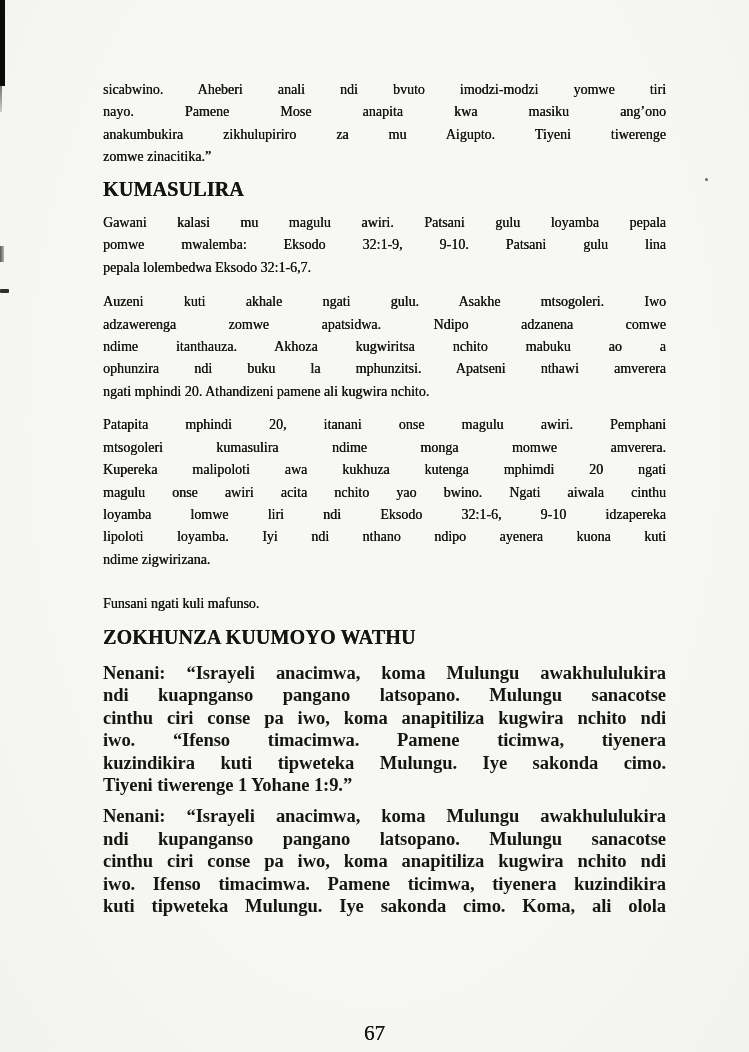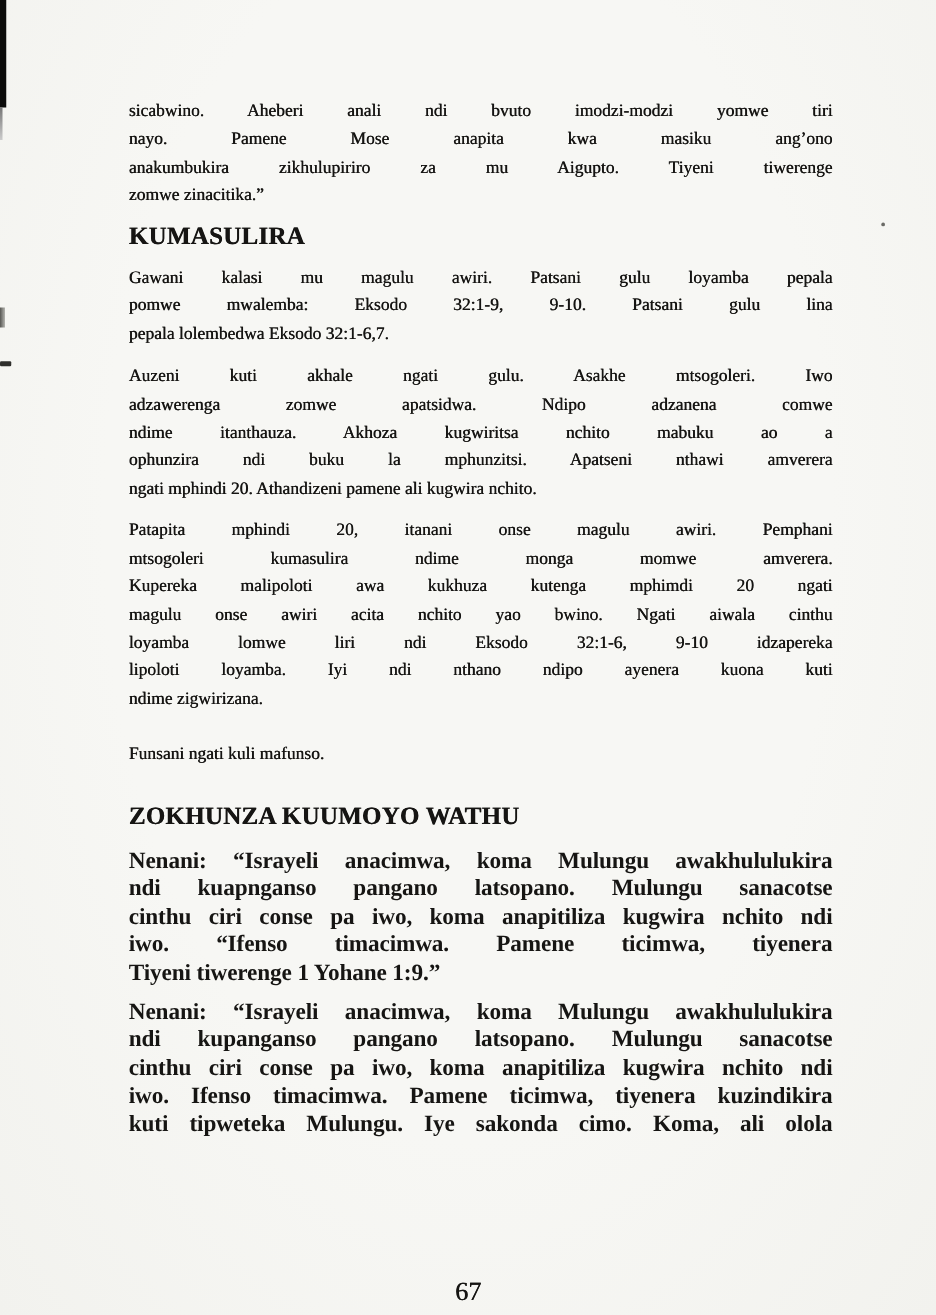--- a/index.html
+++ b/index.html
@@ -41,21 +41,21 @@
     letter-spacing: 0.2px;
     text-shadow: 0.3px 0 0 currentColor;
   }
   
   .b0 { margin-top: 79px; }
   .b1 { margin-top: 9px;  }
   .b2 { margin-top: 12px; }
   .b3 { margin-top: 12px; }
   .b4 { margin-top: 11px; }
   .b5 { margin-top: 22px;  }
-  .b6 { margin-top: 26px; }
+  .b6 { margin-top: 10px; }
   .b7 { margin-top: 14px; }
   .b8 { margin-top: 9px;  }
   .folio {
     position: absolute;
     top: 1021px; left: 0; width: 749px;
     text-align: center;
     font-size: 21px;
     text-shadow: 0.3px 0 0 currentColor;
   }
   
@@ -116,20 +116,21 @@
       <div class="pline last">Funsani ngati kuli mafunso.</div>
     </div>
 
     <h2 class="heading b6">ZOKHUNZA KUUMOYO WATHU</h2>
 
     <div class="para heavy b7">
       <div class="pline">Nenani: “Israyeli anacimwa, koma Mulungu awakhululukira</div>
       <div class="pline">ndi kuapnganso pangano latsopano. Mulungu sanacotse</div>
       <div class="pline">cinthu ciri conse pa iwo, koma anapitiliza kugwira nchito ndi</div>
       <div class="pline">iwo. “Ifenso timacimwa. Pamene ticimwa, tiyenera</div>
+      <div class="pline">kuzindikira kuti tipweteka Mulungu. Iye sakonda cimo.</div>
       <div class="pline last">Tiyeni tiwerenge 1 Yohane 1:9.”</div>
     </div>
 
     <div class="para heavy b8">
       <div class="pline">Nenani: “Israyeli anacimwa, koma Mulungu awakhululukira</div>
       <div class="pline">ndi kupanganso pangano latsopano. Mulungu sanacotse</div>
       <div class="pline">cinthu ciri conse pa iwo, koma anapitiliza kugwira nchito ndi</div>
       <div class="pline">iwo. Ifenso timacimwa. Pamene ticimwa, tiyenera kuzindikira</div>
       <div class="pline">kuti tipweteka Mulungu. Iye sakonda cimo. Koma, ali olola</div>
     </div>

